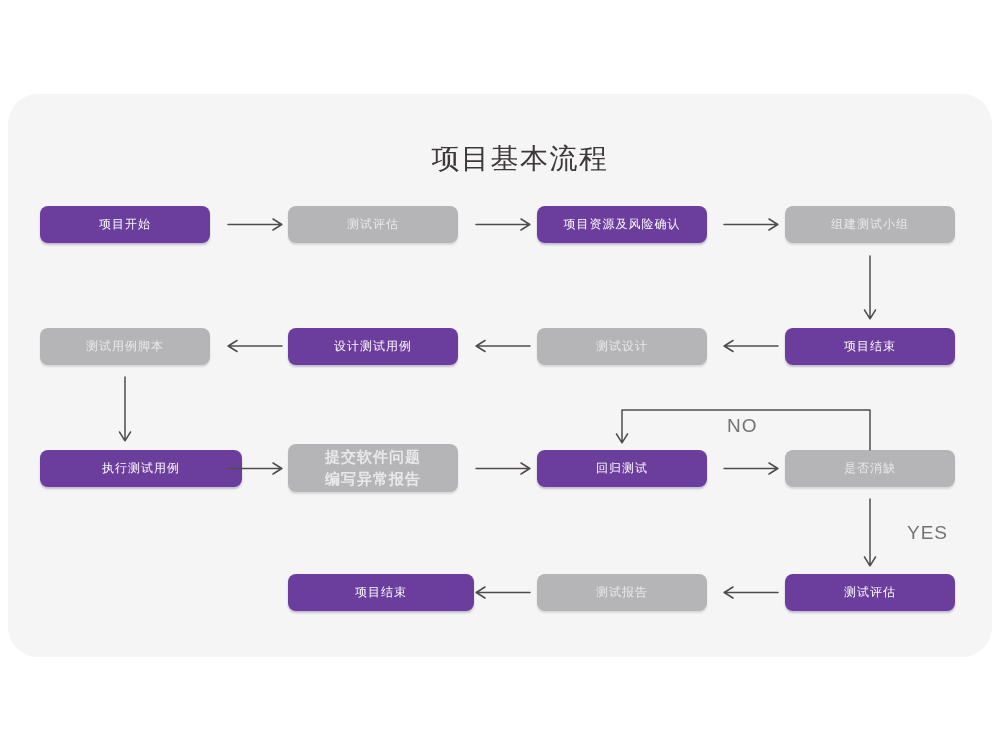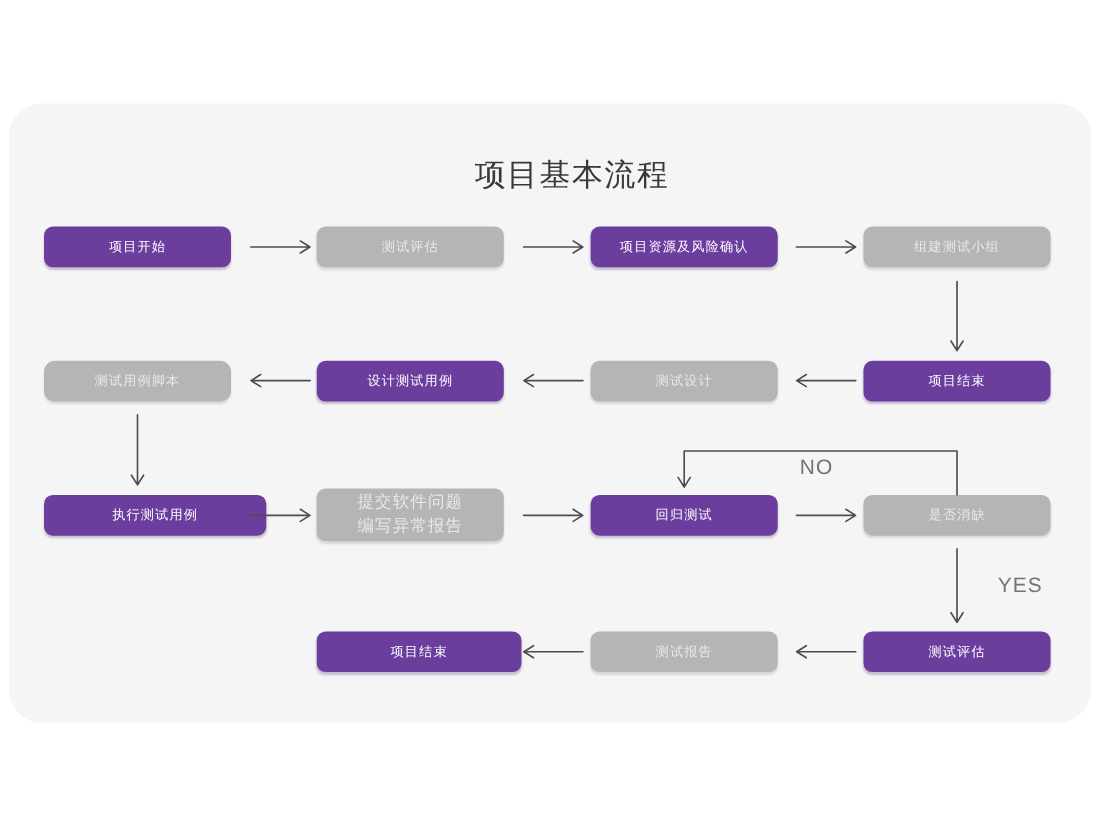--- a/index.html
+++ b/index.html
@@ -98,37 +98,37 @@
   <div class="node gray" style="left:288px; top:206px; width:170px; height:37px;">
     <span class="node-label">测试评估</span>
   </div>
   <div class="node purple" style="left:537px; top:206px; width:170px; height:37px;">
     <span class="node-label">项目资源及风险确认</span>
   </div>
   <div class="node gray" style="left:785px; top:206px; width:170px; height:37px;">
     <span class="node-label">组建测试小组</span>
   </div>
 
-  <div class="node gray" style="left:40px;  top:328px; width:170px; height:37px;border-radius:10px;">
+  <div class="node gray" style="left:40px;  top:328px; width:170px; height:37px;">
     <span class="node-label">测试用例脚本</span>
   </div>
   <div class="node purple" style="left:288px; top:328px; width:170px; height:37px;">
     <span class="node-label">设计测试用例</span>
   </div>
   <div class="node gray" style="left:537px; top:328px; width:170px; height:37px;">
     <span class="node-label">测试设计</span>
   </div>
   <div class="node purple" style="left:785px; top:328px; width:170px; height:37px;">
     <span class="node-label">项目结束</span>
   </div>
 
   <div class="node purple" style="left:40px;  top:450px; width:202px; height:37px;">
     <span class="node-label">执行测试用例</span>
   </div>
-  <div class="node gray two-line" style="left:288px; top:444px; width:170px; height:48px;">
+  <div class="node gray two-line" style="left:288px; top:444px; width:170px; height:48px;font-weight:bold;">
     <span class="node-label">提交软件问题
 编写异常报告</span>
   </div>
   <div class="node purple" style="left:537px; top:450px; width:170px; height:37px;">
     <span class="node-label">回归测试</span>
   </div>
   <div class="node gray" style="left:785px; top:450px; width:170px; height:37px;">
     <span class="node-label">是否消缺</span>
   </div>
 

